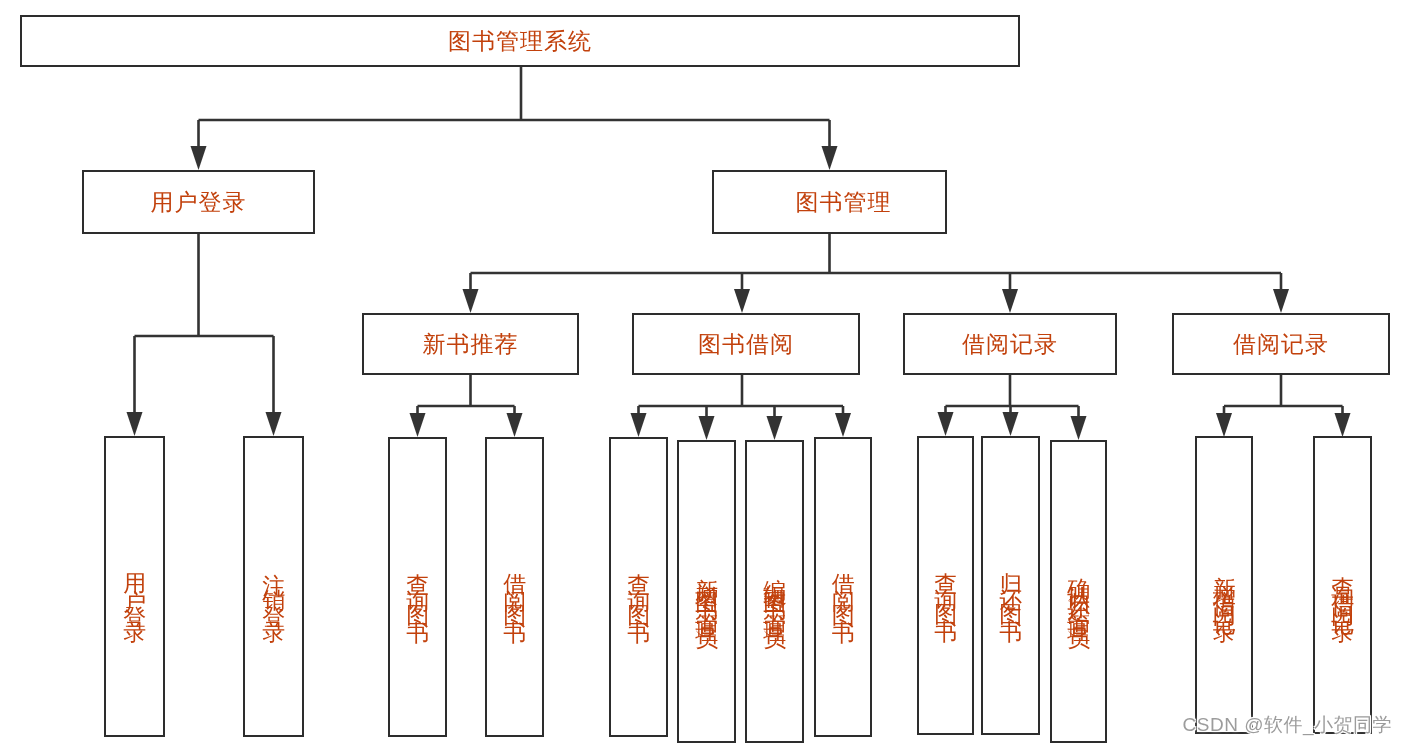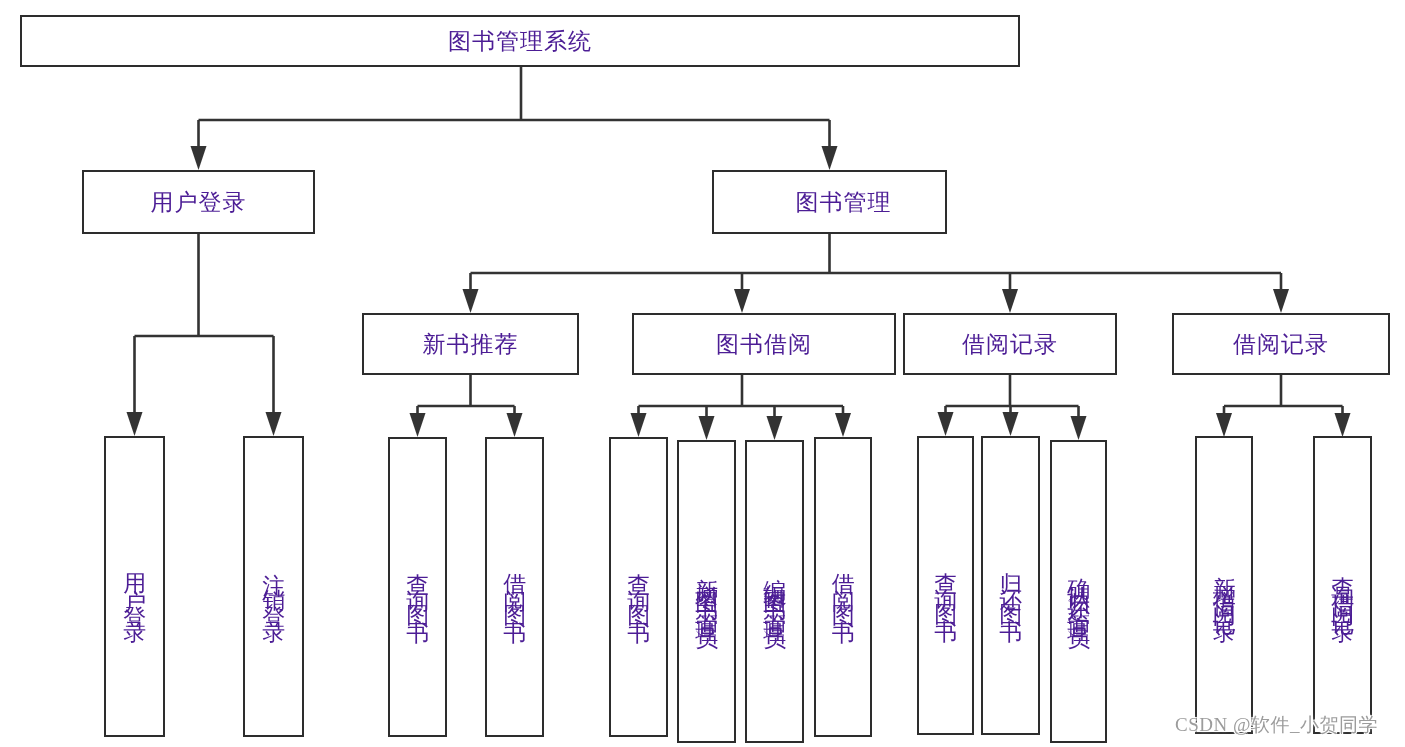--- a/index.html
+++ b/index.html
@@ -17,45 +17,44 @@
     width: 1405px; height: 747px;
   }
   .node {
     position: absolute;
     box-sizing: border-box;
     border: 2.6px solid #2d2d2d;
     background: #ffffff;
     display: flex;
     align-items: center;
     justify-content: center;
-    color: #4c1d95;
+    color: #c2410c;
   }
   .node.h .lbl {
     font-size: 23px;
     letter-spacing: 1px;
     white-space: nowrap;
   }
   .node.v .lbl {
     writing-mode: vertical-rl;
     text-orientation: mixed;
     font-size: 23px;
     line-height: 1.1;
     white-space: nowrap;
   }
   .watermark {
     position: absolute;
-    right: 27px;
+    right: 13px;
     top: 712px;
     font-size: 19px;
     letter-spacing: 0.5px;
     color: #9c9c9c;
     text-shadow: -1px -1px 0 #fff, 1px -1px 0 #fff, -1px 1px 0 #fff, 1px 1px 0 #fff, 0 0 4px #fff;
     white-space: nowrap;
     z-index: 5;
-    font-family: Liberation Serif, serif;
   }
 </style>
 </head>
 <body>
 
 <div class="stage">
   <svg id="edges" xmlns="http://www.w3.org/2000/svg" viewBox="0 0 1405 747">
       <path d="M521 67 L521 120 M198.5 120 L829.5 120 M198.5 120 L198.5 148 M829.5 120 L829.5 148" fill="none" stroke="#333333" stroke-width="2.6"></path>
       <polygon points="190.5,146 206.5,146 198.5,170" fill="#333333"></polygon>
       <polygon points="821.5,146 837.5,146 829.5,170" fill="#333333"></polygon>
@@ -89,21 +88,21 @@
       </div>
       <div class="node h" style="left: 82px; top: 170px; width: 233px; height: 64px; border-color: rgb(45, 45, 45);">
         <span class="lbl">用户登录</span>
       </div>
       <div class="node h" style="left: 712px; top: 170px; width: 235px; height: 64px; border-color: rgb(45, 45, 45); padding-left: 28px;">
         <span class="lbl">图书管理</span>
       </div>
       <div class="node h" style="left: 362px; top: 313px; width: 217px; height: 62px; border-color: rgb(45, 45, 45);">
         <span class="lbl">新书推荐</span>
       </div>
-      <div class="node h" style="left: 632px; top: 313px; width: 264px; height: 62px; border-color: rgb(45, 45, 45);">
+      <div class="node h" style="left: 632px; top: 313px; width: 228px; height: 62px; border-color: rgb(45, 45, 45);">
         <span class="lbl">图书借阅</span>
       </div>
       <div class="node h" style="left: 903px; top: 313px; width: 214px; height: 62px; border-color: rgb(45, 45, 45);">
         <span class="lbl">借阅记录</span>
       </div>
       <div class="node h" style="left: 1172px; top: 313px; width: 218px; height: 62px; border-color: rgb(45, 45, 45);">
         <span class="lbl">借阅记录</span>
       </div>
       <div class="node v" style="left: 104px; top: 436px; width: 61px; height: 301px; border-color: rgb(45, 45, 45);">
         <span class="lbl" style="letter-spacing: 16px;">用户登录</span>

